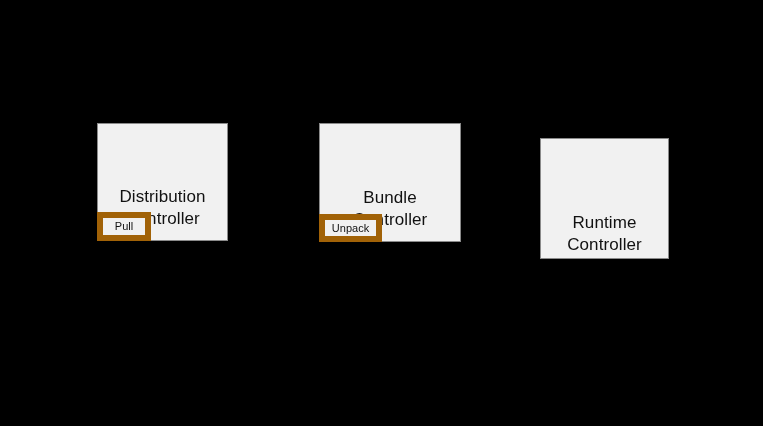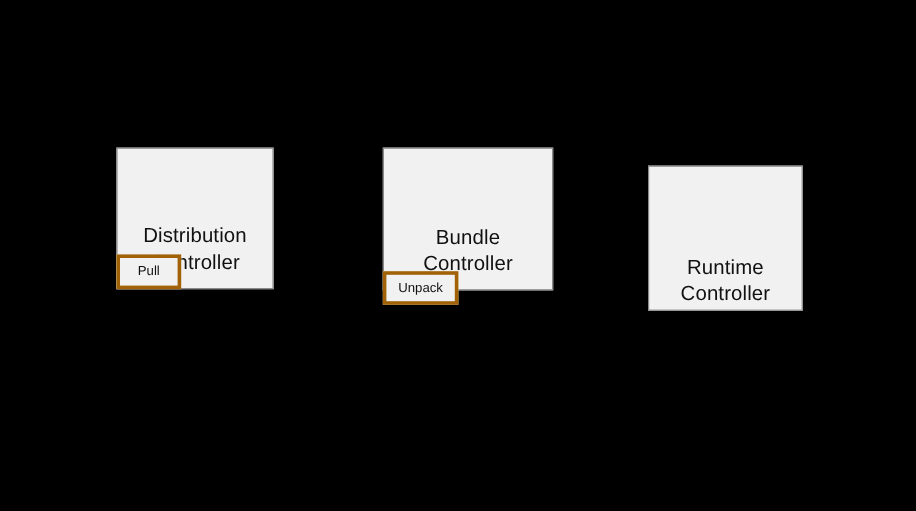--- a/index.html
+++ b/index.html
@@ -33,21 +33,21 @@
     font-family: "Liberation Sans", sans-serif;
     font-size: 17px;
     line-height: 22px;
     text-align: center;
     white-space: pre-line;
     letter-spacing: 0.1px;
   }
   .subnode {
     position: absolute;
     background: #f1f1f1;
-    border: 3px solid #a16207;
+    border: 6px solid #a16207;
     box-sizing: border-box;
     display: flex;
     align-items: center;
     justify-content: center;
   }
   .subnode-label {
     color: #111111;
     font-family: "Liberation Sans", sans-serif;
     font-size: 11px;
     line-height: 13px;
@@ -56,21 +56,21 @@
   }
 
   
   #node-distribution-controller { left: 97px;  top: 123px; width: 131px; height: 118px; }
   #node-distribution-controller .node-label { transform: translateY(-10px); }
   #subnode-pull { left: 97px;  top: 212px; width: 54px;  height: 29px; }
 
   
   #node-bundle-controller { left: 319px; top: 123px; width: 142px; height: 119px; }
   #node-bundle-controller .node-label { transform: translateY(-10px); }
-  #subnode-unpack { left: 319px; top: 214px; width: 63px; height: 28px; margin-top: 12px; }
+  #subnode-unpack { left: 319px; top: 214px; width: 63px; height: 28px; }
 
   
   #node-runtime-controller { left: 540px; top: 120px; width: 129px; height: 121px; margin-top: 18px; }
   #node-runtime-controller .node-label { transform: translateY(-2px); }
 </style>
 </head>
 <body>
 
 <div id="canvas">
 

